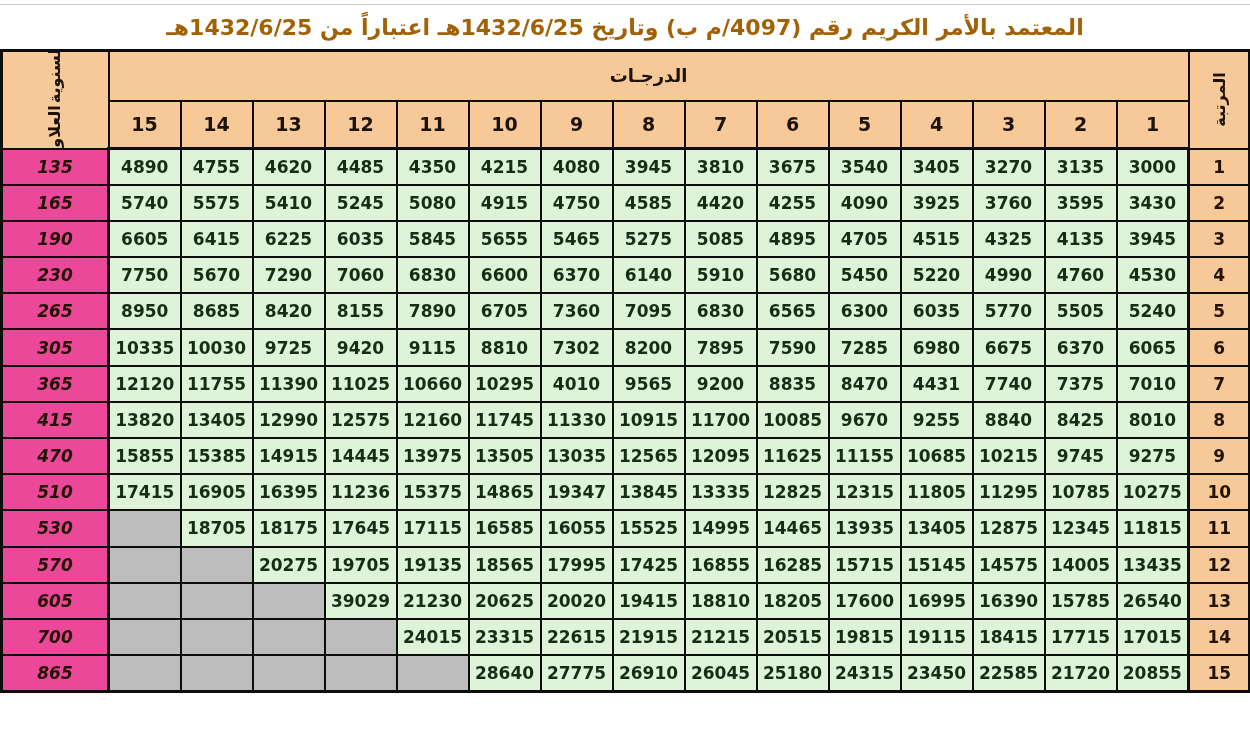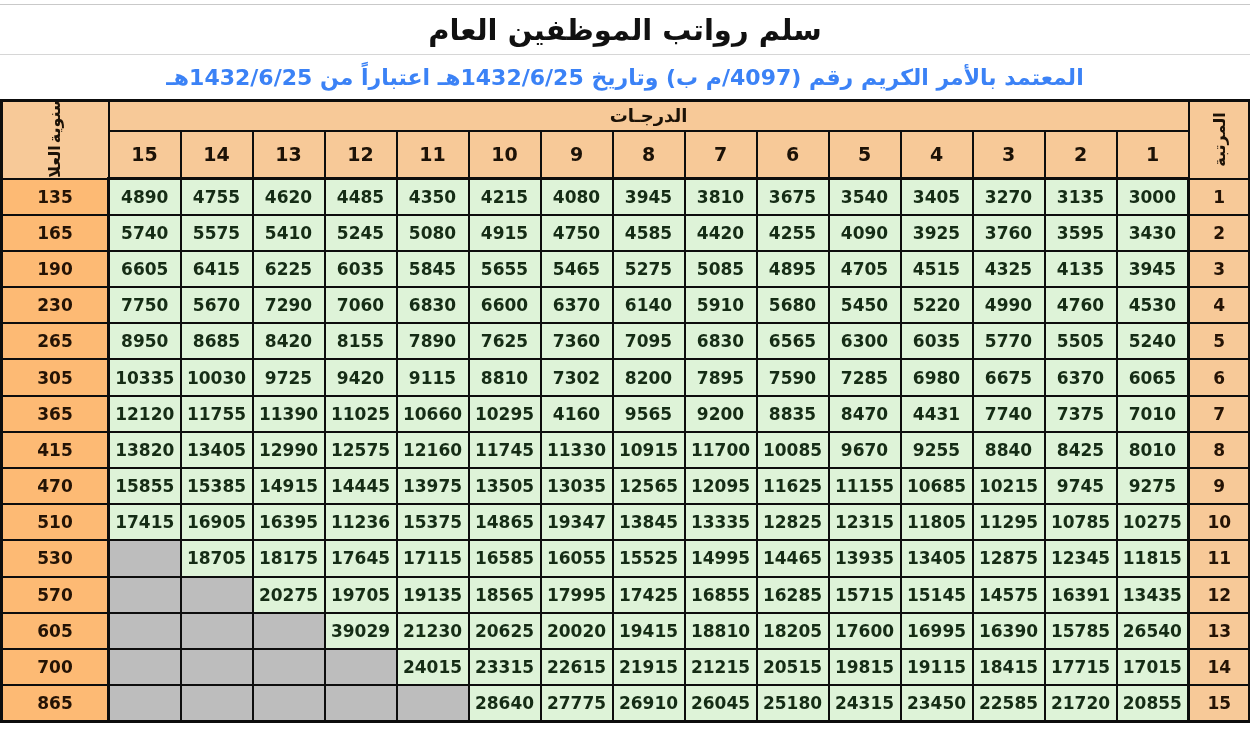--- a/index.html
+++ b/index.html
@@ -11,69 +11,68 @@
   
   .top-remnant { height:5px; border-bottom:1px solid #c9c9c9; background:#fff; }
 
   .title-row {
     height:50px; display:flex; align-items:center; justify-content:center;
     border-bottom:1px solid #d6d6d6; direction:rtl;
     font-size:29px; font-weight:bold; color:#111;
   }
   .subtitle-row {
     height:44px; display:flex; align-items:center; justify-content:center;
-    direction:rtl; font-size:22px; font-weight:bold; color:#3b82f6;
+    direction:rtl; font-size:22px; font-weight:bold; color:#a16207;
   }
 
   table.salary-table {
     border-collapse:collapse; table-layout:fixed;
     width:1250px; border:3px solid #0d0d0d;
   }
   .salary-table th, .salary-table td {
     border:2px solid #0d0d0d; text-align:center; vertical-align:middle;
     font-weight:bold; overflow:hidden;
   }
 
   col.c-allowance { width:107px; }
   col.c-degree   { width:72px;  }
   col.c-rank     { width:61px;  }
 
   .degrees-head {
-    height:30px; background:#f7c998; color:#1c1207; font-size:18px;
+    height:50px; background:#f7c998; color:#1c1207; font-size:18px;
   }
   .degree-num {
     height:48px; background:#f7c998; color:#1c1207; font-size:19px;
   }
   .allowance-head, .rank-head { background:#f7c998; color:#1c1207; }
   .allowance-head { border-right-width:3px; }
   .rank-head { border-left-width:3px; }
   thead tr:last-child th { border-bottom-width:3px; }
 
   .rot { transform:rotate(-90deg); white-space:nowrap; }
   .allowance-rot {
     display:flex; flex-direction:row; gap:2px; align-items:center; justify-content:center;
     transform:rotate(-90deg); font-size:16px; line-height:1.15; color:#1c1207; font-weight:bold;
   }
   .allowance-rot span { writing-mode:horizontal-tb; }
   .allowance-head > div.wrap2 { display:flex; align-items:center; justify-content:center; height:100%; }
   .rank-head > div.wrap1 { display:flex; align-items:center; justify-content:center; height:100%; font-size:16px; }
 
   tbody td { height:36.2px; font-size:17px; }
-  td.allowance-cell { background:#fdba74; color:#241305; border-right-width:3px; }
+  td.allowance-cell { background:#ec4899; color:#241305; border-right-width:3px;font-style:italic; }
   td.salary-cell    { background:#def3d8; color:#152c15; }
   td.empty-cell     { background:#bdbdbd; }
   td.rank-cell      { background:#f7c998; color:#241305; border-left-width:3px; }
 </style>
 </head>
 <body>
 
 <div class="page">
   <div class="top-remnant"></div>
 
-  <div class="title-row">سلم رواتب الموظفين العام</div>
 
   <div class="subtitle-row">المعتمد بالأمر الكريم رقم (4097/م ب) وتاريخ 1432/6/25هـ اعتباراً من 1432/6/25هـ</div>
 
   <table class="salary-table">
     <colgroup id="table-cols">
         <col class="c-allowance">
         <col class="c-degree">
         <col class="c-degree">
         <col class="c-degree">
         <col class="c-degree">
@@ -202,21 +201,21 @@
           <td class="salary-cell">4530</td>
           <td class="rank-cell">4</td>
         </tr>
         <tr>
           <td class="allowance-cell">265</td>
           <td class="salary-cell">8950</td>
           <td class="salary-cell">8685</td>
           <td class="salary-cell">8420</td>
           <td class="salary-cell">8155</td>
           <td class="salary-cell">7890</td>
-          <td class="salary-cell">7625</td>
+          <td class="salary-cell">6705</td>
           <td class="salary-cell">7360</td>
           <td class="salary-cell">7095</td>
           <td class="salary-cell">6830</td>
           <td class="salary-cell">6565</td>
           <td class="salary-cell">6300</td>
           <td class="salary-cell">6035</td>
           <td class="salary-cell">5770</td>
           <td class="salary-cell">5505</td>
           <td class="salary-cell">5240</td>
           <td class="rank-cell">5</td>
@@ -241,21 +240,21 @@
           <td class="rank-cell">6</td>
         </tr>
         <tr>
           <td class="allowance-cell">365</td>
           <td class="salary-cell">12120</td>
           <td class="salary-cell">11755</td>
           <td class="salary-cell">11390</td>
           <td class="salary-cell">11025</td>
           <td class="salary-cell">10660</td>
           <td class="salary-cell">10295</td>
-          <td class="salary-cell">4160</td>
+          <td class="salary-cell">4010</td>
           <td class="salary-cell">9565</td>
           <td class="salary-cell">9200</td>
           <td class="salary-cell">8835</td>
           <td class="salary-cell">8470</td>
           <td class="salary-cell">4431</td>
           <td class="salary-cell">7740</td>
           <td class="salary-cell">7375</td>
           <td class="salary-cell">7010</td>
           <td class="rank-cell">7</td>
         </tr>
@@ -343,21 +342,21 @@
           <td class="salary-cell">19705</td>
           <td class="salary-cell">19135</td>
           <td class="salary-cell">18565</td>
           <td class="salary-cell">17995</td>
           <td class="salary-cell">17425</td>
           <td class="salary-cell">16855</td>
           <td class="salary-cell">16285</td>
           <td class="salary-cell">15715</td>
           <td class="salary-cell">15145</td>
           <td class="salary-cell">14575</td>
-          <td class="salary-cell">16391</td>
+          <td class="salary-cell">14005</td>
           <td class="salary-cell">13435</td>
           <td class="rank-cell">12</td>
         </tr>
         <tr>
           <td class="allowance-cell">605</td>
           <td class="empty-cell"></td>
           <td class="empty-cell"></td>
           <td class="empty-cell"></td>
           <td class="salary-cell">39029</td>
           <td class="salary-cell">21230</td>

